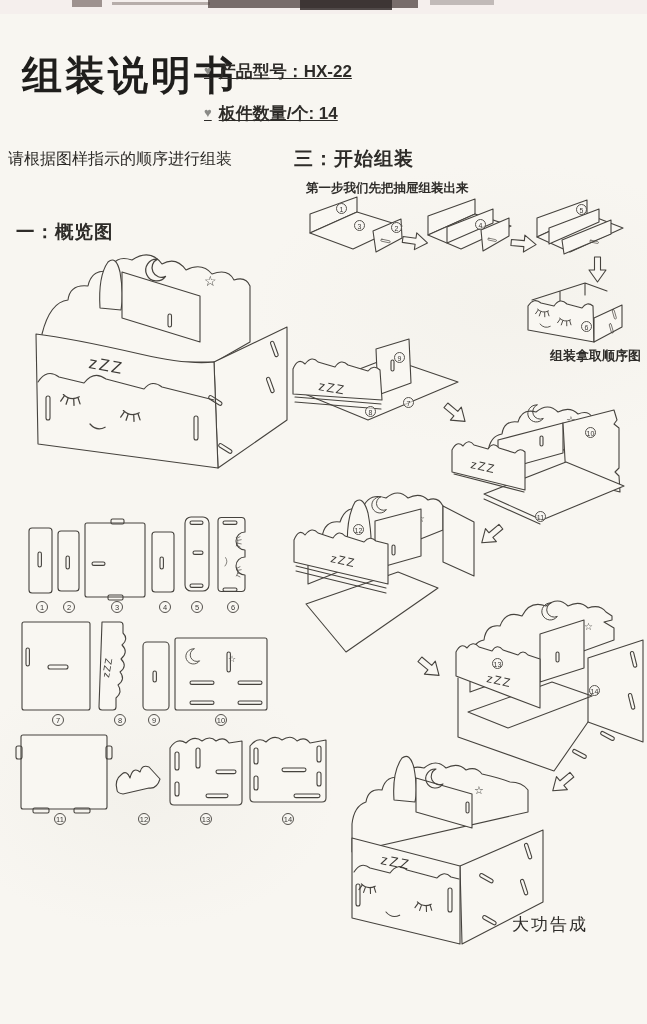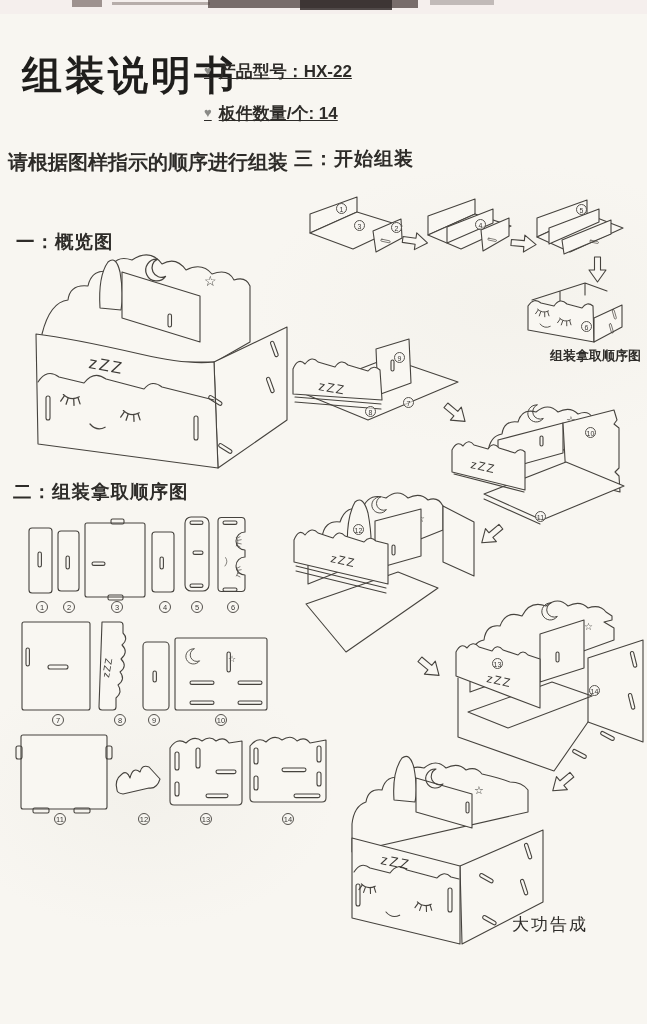--- a/index.html
+++ b/index.html
@@ -11,21 +11,21 @@
       #f8f6f1;
     font-family:"Liberation Sans","DejaVu Sans",sans-serif;
     color:#2e2c29;
   }
   .abs{position:absolute;}
   .t{white-space:nowrap;}
   .title{font-size:40px;font-weight:700;letter-spacing:3px;color:#1f1e1c;}
   .meta{font-size:17px;font-weight:600;text-decoration:underline;}
   .heart{font-size:13px;color:#8a8a86;margin-right:7px;vertical-align:2px;}
   .hint{font-size:13px;font-weight:700;letter-spacing:.5px;}
-  .instr{font-size:20px;font-weight:700;}
+  .instr{font-size:16px;font-weight:400;}
   .sechead{font-size:18.5px;font-weight:700;letter-spacing:1px;}
   .steplabel{font-size:12.5px;font-weight:700;}
   .caption{font-size:13px;font-weight:700;}
   .done{font-size:17px;font-weight:400;letter-spacing:2px;}
   .num-badge{
     position:absolute;width:11px;height:11px;border:1px solid #55524d;border-radius:50%;
     font-size:7px;line-height:11px;text-align:center;color:#3a3835;
     background:rgba(249,247,242,.65);box-sizing:border-box;
   }
   .part-circ{width:12px;height:12px;font-size:7.5px;line-height:12px;}
@@ -47,22 +47,22 @@
   <div class="abs t title" style="left:22px;top:48px;">组装说明书</div>
   <div class="abs t meta" style="left:204px;top:60px;">
     <span class="heart">♥</span><span>产品型号：HX-22</span>
   </div>
   <div class="abs t meta" style="left:204px;top:88px;margin-top:14px;">
     <span class="heart">♥</span><span>板件数量/个: 14</span>
   </div>
   <div class="abs t instr" style="left:8px;top:149px;">请根据图样指示的顺序进行组装</div>
 
   <div class="abs t sechead" style="left:294px;top:146px;font-size:19px;">三：开始组装</div>
-  <div class="abs t sechead" style="left:16px;top:229px;font-family:Liberation Mono, monospace;">一：概览图</div>
-  <div class="abs t sechead" style="left:13px;top:479px;">二：组装拿取顺序图</div>
+  <div class="abs t sechead" style="left:16px;top:219px;font-family:Liberation Mono, monospace;">一：概览图</div>
+  <div class="abs t steplabel" style="left:306px;top:180px;">第一步我们先把抽屉组装出来</div>
   <div class="abs t caption" style="left:550px;top:347px;">组装拿取顺序图</div>
   <div class="abs t done" style="left:512px;top:913px;">大功告成</div>
 
   <svg class="abs" style="left:0;top:0;" width="647" height="1024" viewBox="0 0 647 1024" fill="none" stroke="#46433e" stroke-width="1.1" stroke-linecap="round" stroke-linejoin="round">
     <defs>
       <g id="lash">
         <path d="M0,4 Q7,9 14,4"></path>
           <path d="M1,5 L-1.5,10"></path>
           <path d="M4.5,6.8 L3.5,12"></path>
         <path d="M9.5,6.8 L10.5,12"></path>

